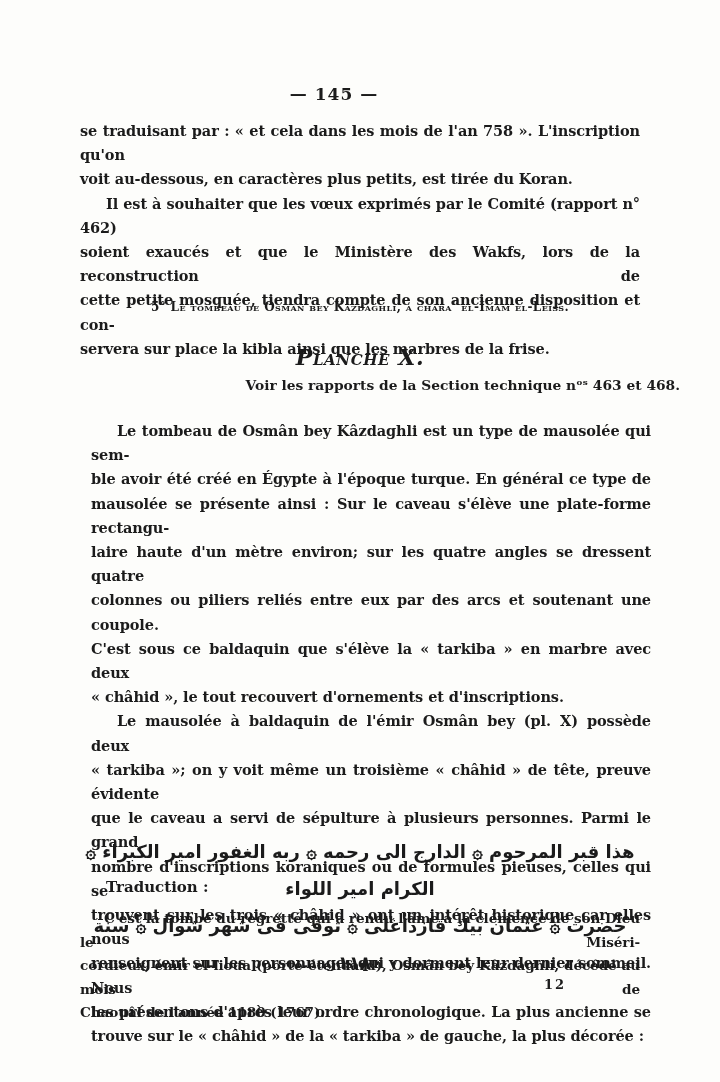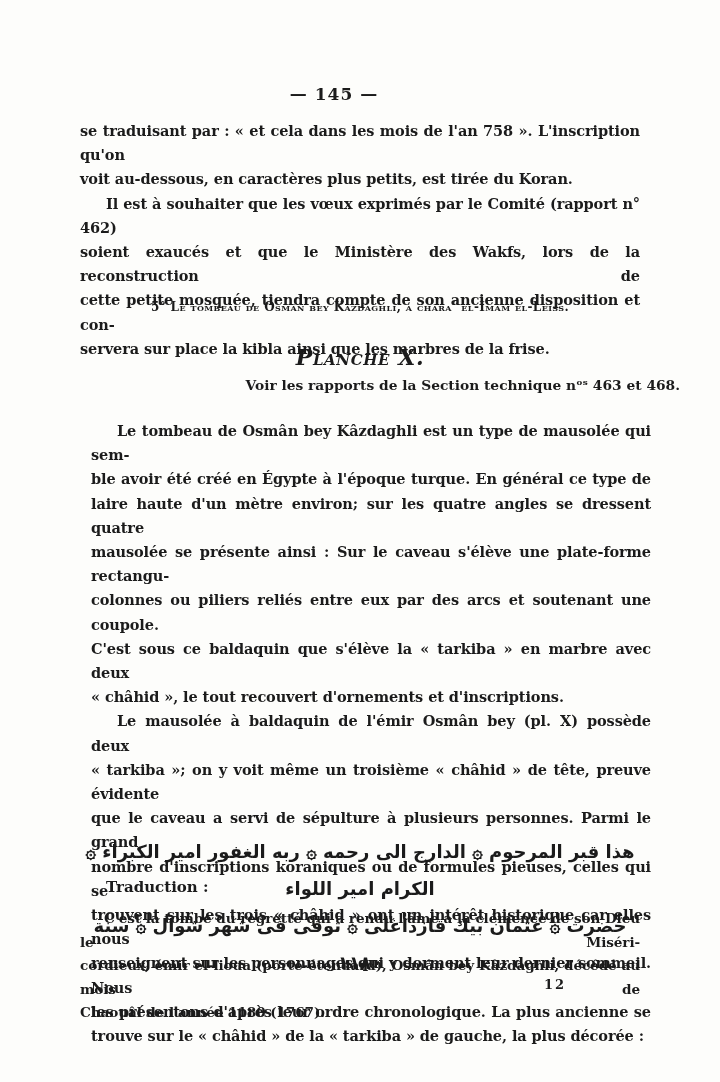--- a/index.html
+++ b/index.html
@@ -124,22 +124,22 @@
   <div class="abs section-heading">5° Le tombeau de Osmân bey Kâzdaghli, à châraʿ el-Imâm el-Leiss.</div>
 
   <div class="abs plate-caption">Planche X.</div>
 
   <div class="abs reference-note">Voir les rapports de la Section technique nᵒˢ 463 et 468.</div>
 
   <div class="abs text-block" id="block-middle">
     <div class="para indent">
         <div class="line">Le tombeau de Osmân bey Kâzdaghli est un type de mausolée qui sem-</div>
         <div class="line">ble avoir été créé en Égypte à l'époque turque. En général ce type de</div>
+        <div class="line">mausolée se présente ainsi : Sur le caveau s'élève une plate-forme rectangu-</div>
         <div class="line">laire haute d'un mètre environ; sur les quatre angles se dressent quatre</div>
-        <div class="line">mausolée se présente ainsi : Sur le caveau s'élève une plate-forme rectangu-</div>
         <div class="line">colonnes ou piliers reliés entre eux par des arcs et soutenant une coupole.</div>
         <div class="line">C'est sous ce baldaquin que s'élève la « tarkiba » en marbre avec deux</div>
         <div class="line">« châhid », le tout recouvert d'ornements et d'inscriptions.</div>
       </div>
     <div class="para indent">
         <div class="line">Le mausolée à baldaquin de l'émir Osmân bey (pl. X) possède deux</div>
         <div class="line">« tarkiba »; on y voit même un troisième « châhid » de tête, preuve évidente</div>
         <div class="line">que le caveau a servi de sépulture à plusieurs personnes. Parmi le grand</div>
         <div class="line">nombre d'inscriptions koraniques ou de formules pieuses, celles qui se</div>
         <div class="line">trouvent sur les trois « châhid » ont un intérêt historique car elles nous</div>

